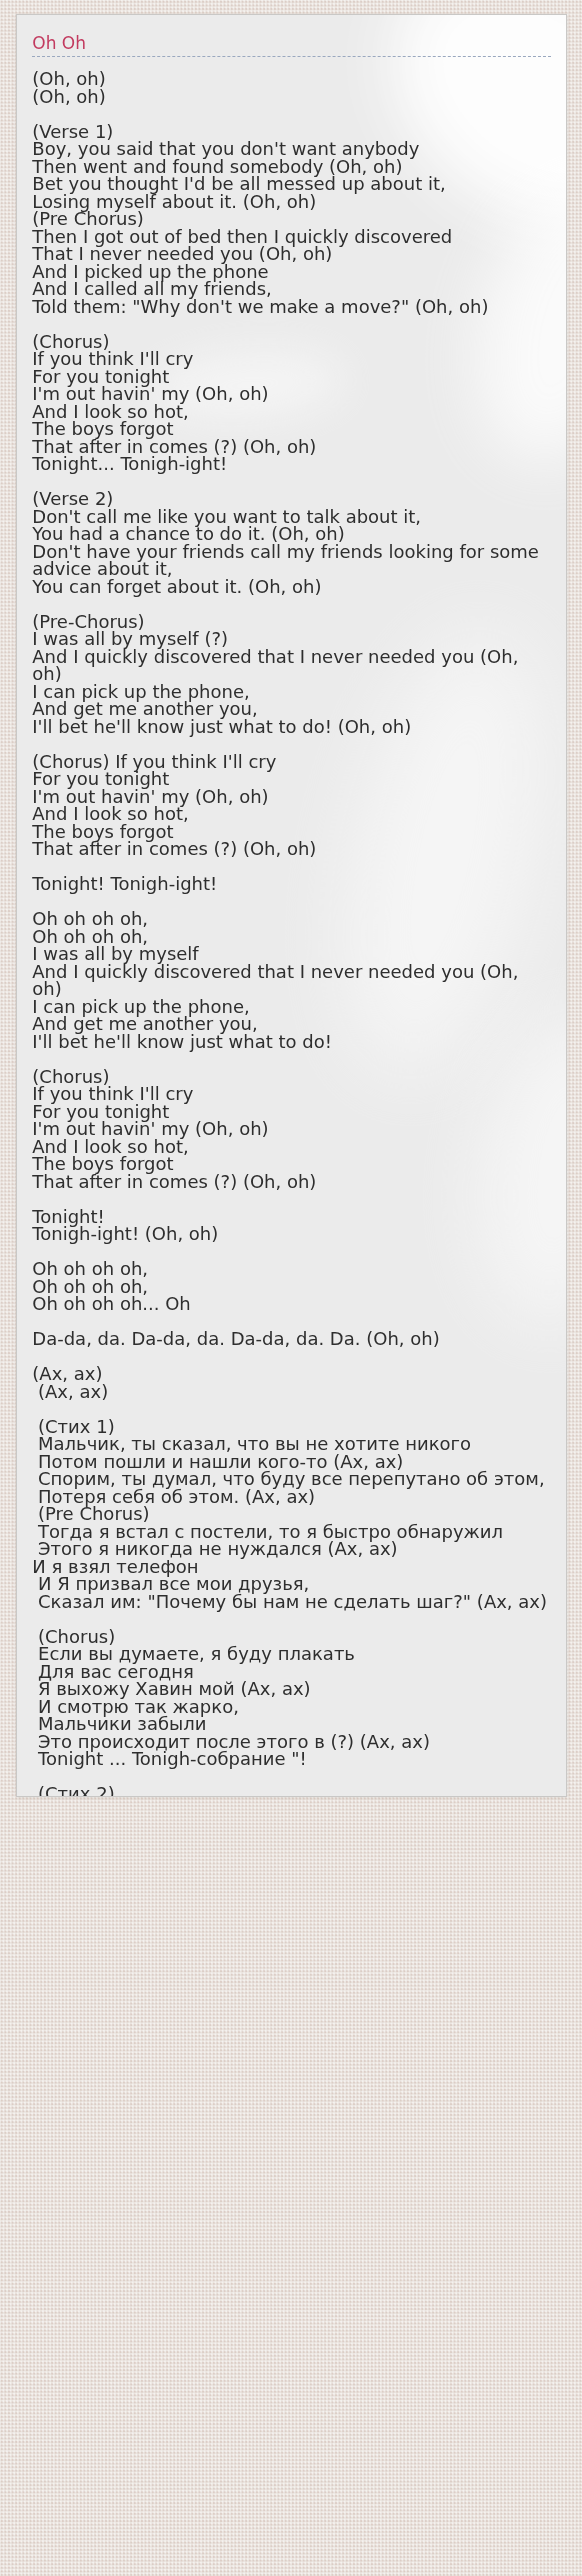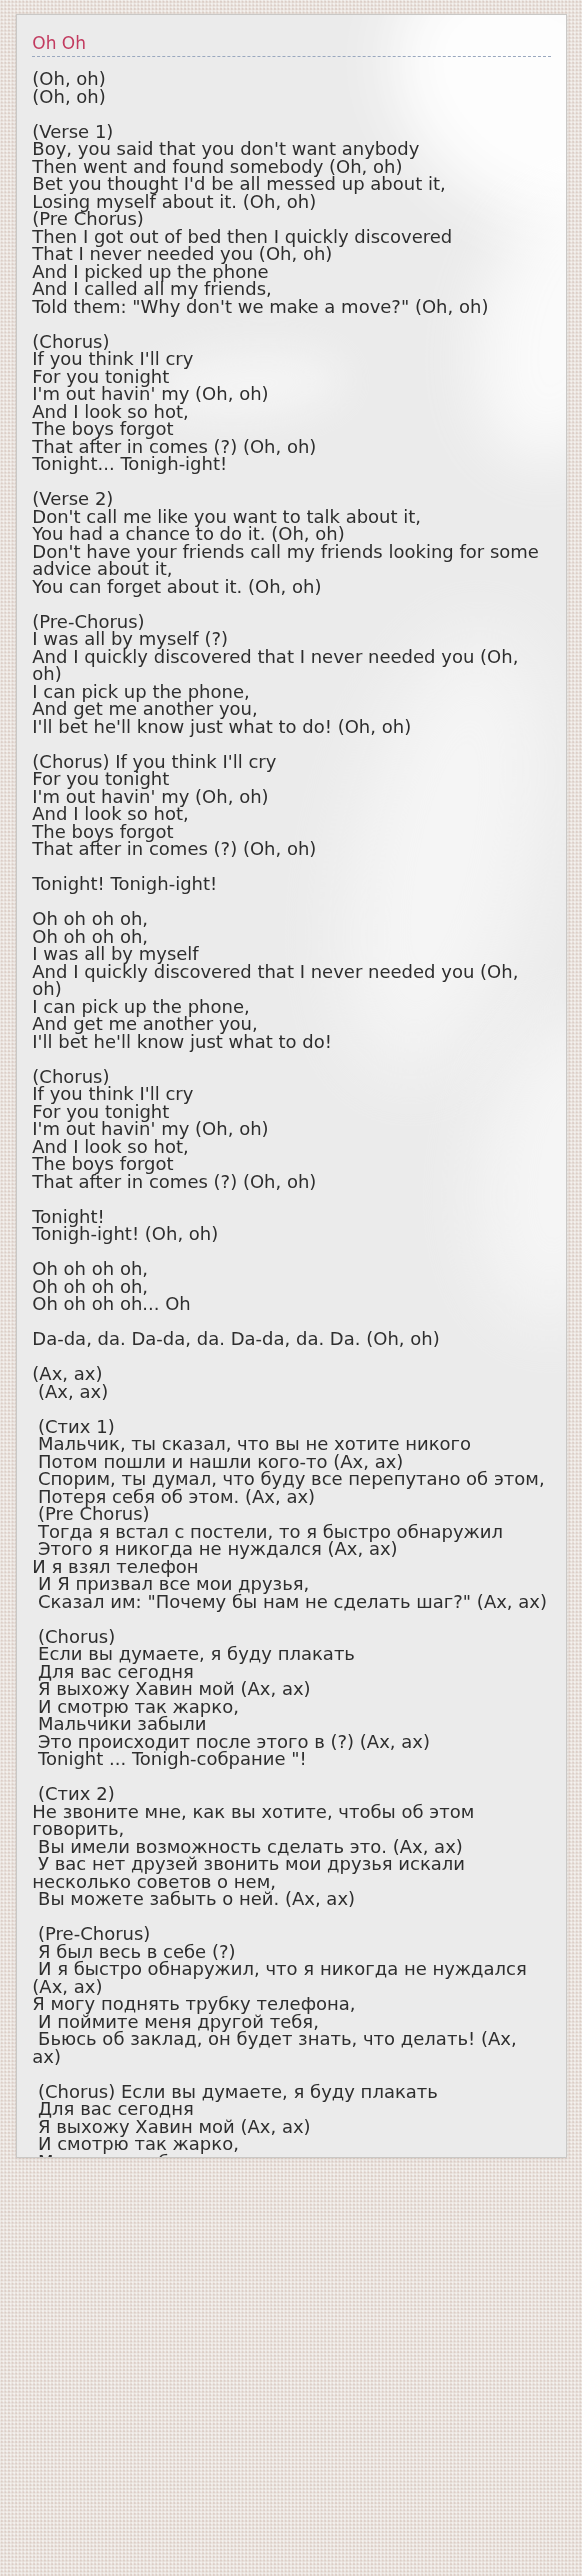--- a/index.html
+++ b/index.html
@@ -14,21 +14,21 @@
     background-image:
       radial-gradient(circle, rgba(203,178,168,0.45) 0.7px, transparent 1.1px),
       radial-gradient(circle, rgba(255,255,255,0.5) 0.7px, transparent 1px);
     background-size: 3.6px 3.6px, 3.6px 3.6px;
     background-position: 0 0, 1.5px 2.2px;
     overflow: hidden;
   }
   .panel {
     position: absolute;
     left: 16px; top: 14px;
-    width: 551px; height: 2144px;
+    width: 551px; height: 1783px;
     box-sizing: border-box;
     background: #ebebeb;
     border: 0.7px solid #c9c8c6;
     box-shadow: 0 0.7px 3.6px rgba(120,100,90,0.18);
     overflow: hidden;
   }
   .watermark { position: absolute; inset: 0; z-index: 1; pointer-events: none; }
   .blob { position: absolute; background: #ffffff; border-radius: 50%; }
   .blob.b1 { left: 364px; top: -44px;  width: 313px; height: 240px; transform: rotate(35deg); filter: blur(29px); opacity: .9; }
   .blob.b2 { left: 466px; top: 160px;  width: 168px; height: 291px; transform: rotate(16deg); filter: blur(31px); opacity: .75; }

